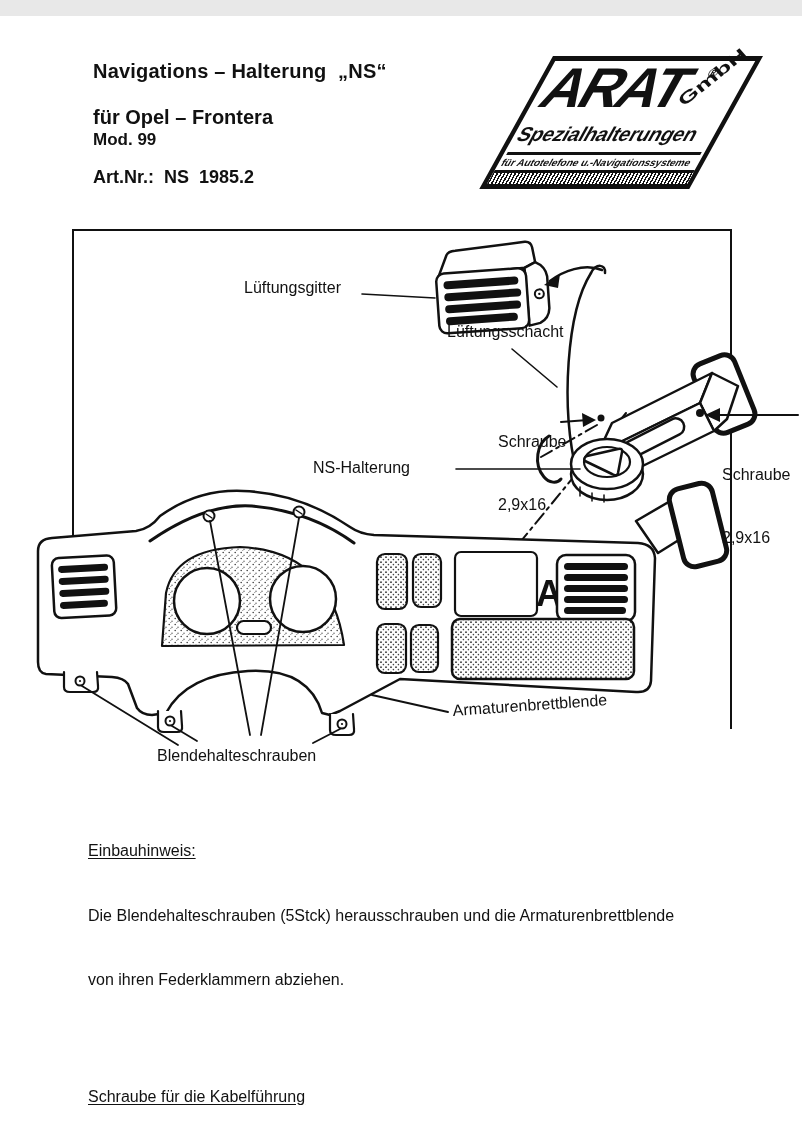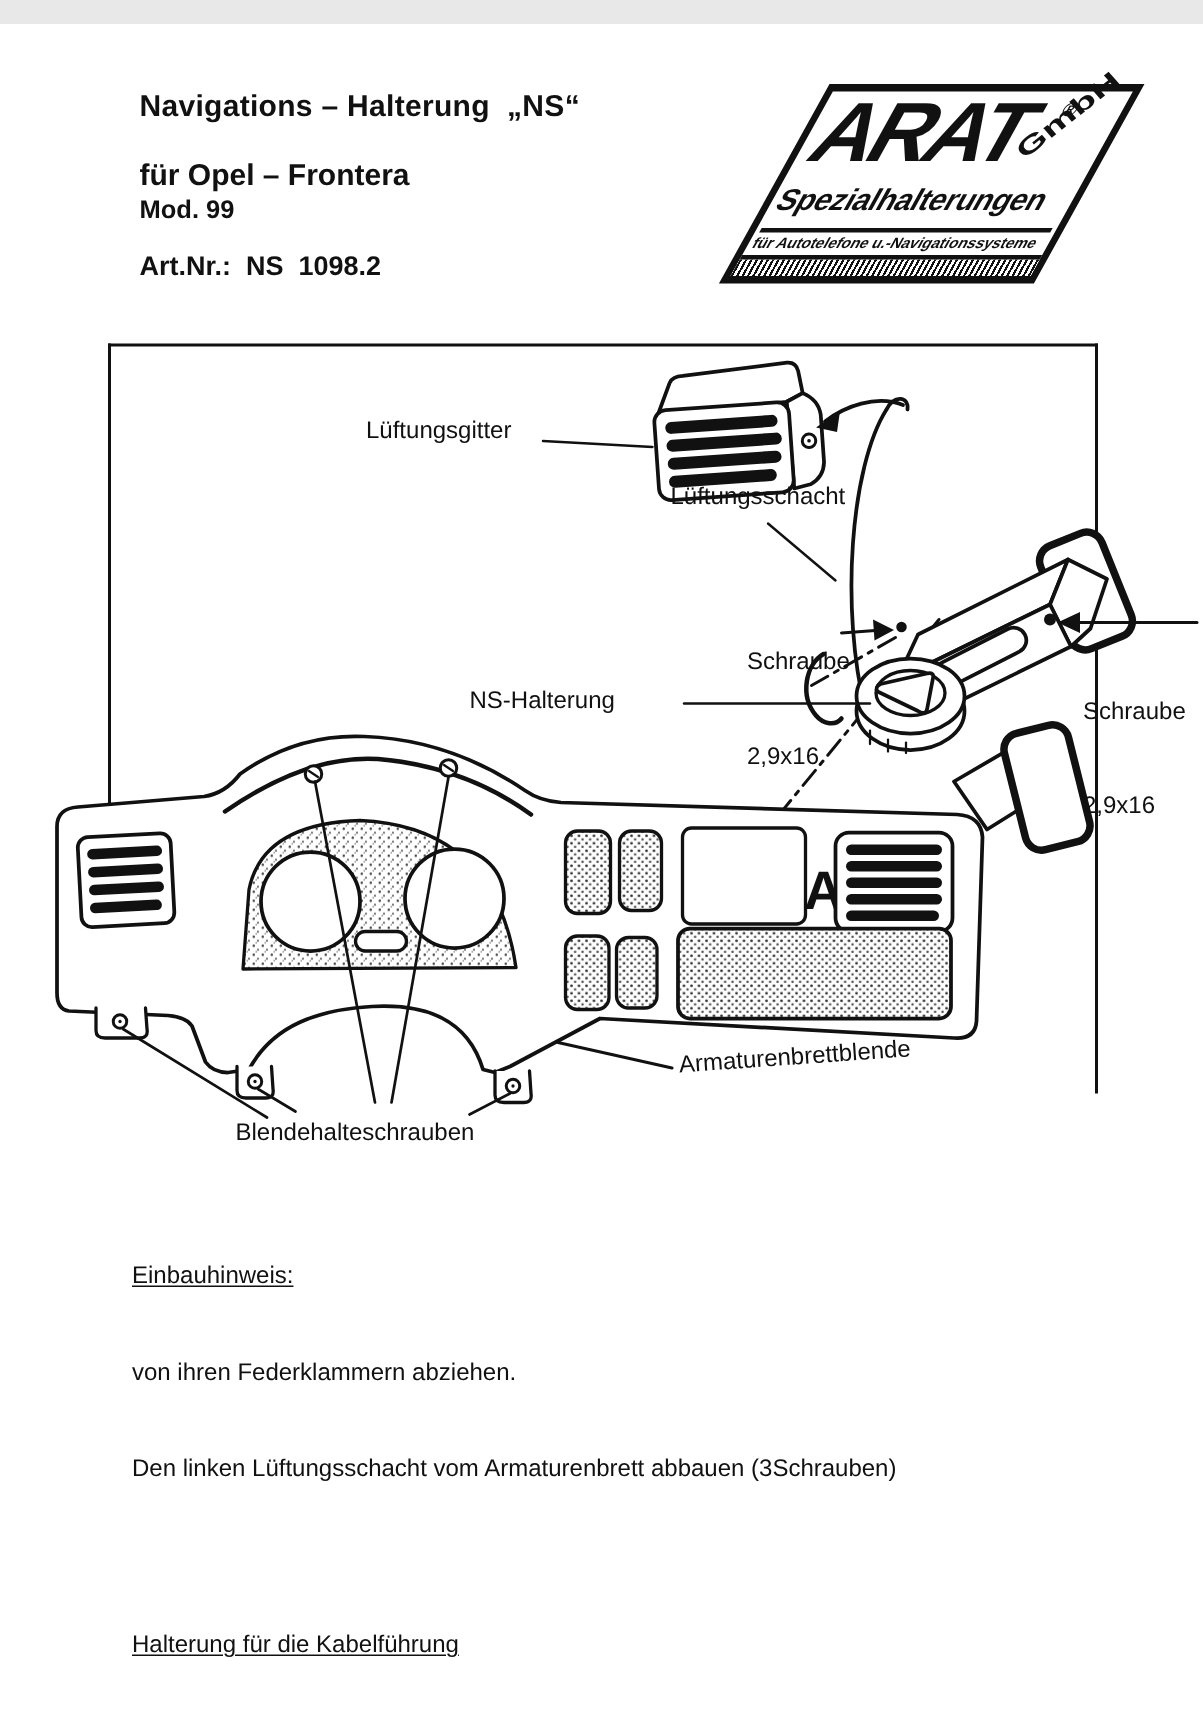--- a/index.html
+++ b/index.html
@@ -39,21 +39,21 @@
   svg *{vector-effect:none;}
 </style>
 </head>
 <body>
 
 <div class="page">
 
   <div class="abs doc-title">Navigations – Halterung  „NS“</div>
   <div class="abs veh1">für Opel – Frontera</div>
   <div class="abs veh2">Mod. 99</div>
-  <div class="abs artnr">Art.Nr.:  NS  1098.2</div>
+  <div class="abs artnr">Art.Nr.:  NS  1985.2</div>
 
   <div class="abs logo">
     <div class="arat">ARAT</div>
     <div class="reg">®</div>
     <div class="gmbh">GmbH</div>
     <div class="spez">Spezialhalterungen</div>
     <div class="sub">für Autotelefone u.-Navigationssysteme</div>
     <div class="hatch"></div>
   </div>
 
@@ -228,29 +228,29 @@
   <div class="abs dlbl" style="left:722px;top:406px;">
     <div>Schraube</div>
     <div>2,9x16</div>
   </div>
   <div class="abs dlbl" style="left:313px;top:441px;text-align:right;">NS-Halterung</div>
   <div class="abs dlbl" style="left:452px;top:684px;transform:rotate(-4deg);transform-origin:0 0;">Armaturenbrettblende</div>
   <div class="abs dlbl" style="left:157px;top:729px;">Blendehalteschrauben</div>
 
   <div class="abs txt" style="left:88px;top:781px;">
     <div class="hd">Einbauhinweis:</div>
+    <div>Die Blendehalteschrauben (5Stck) herausschrauben und die Armaturenbrettblende</div>
     <div>von ihren Federklammern abziehen.</div>
-    <div>Den linken Lüftungsschacht vom Armaturenbrett abbauen (3Schrauben)</div>
     
     
     
     
     
     
   </div>
 
   <div class="abs txt" style="left:88px;top:1027px;">
-    <div class="hd">Halterung für die Kabelführung</div>
+    <div class="hd">Schraube für die Kabelführung</div>
     <div>Das Kabel durch den Lüftungsschacht in den eingeformten Kabelkanal der</div>
     
   </div>
 
 </div>
 
 </body></html>

